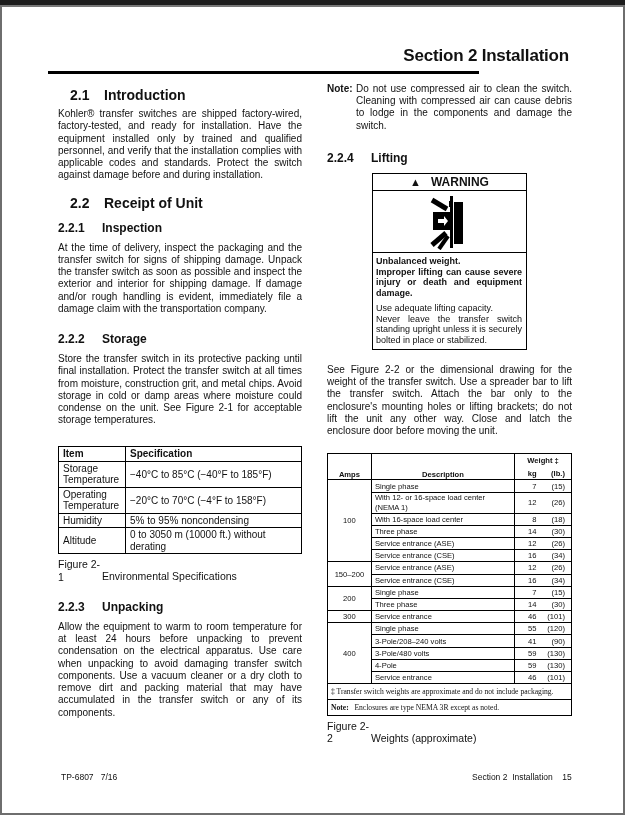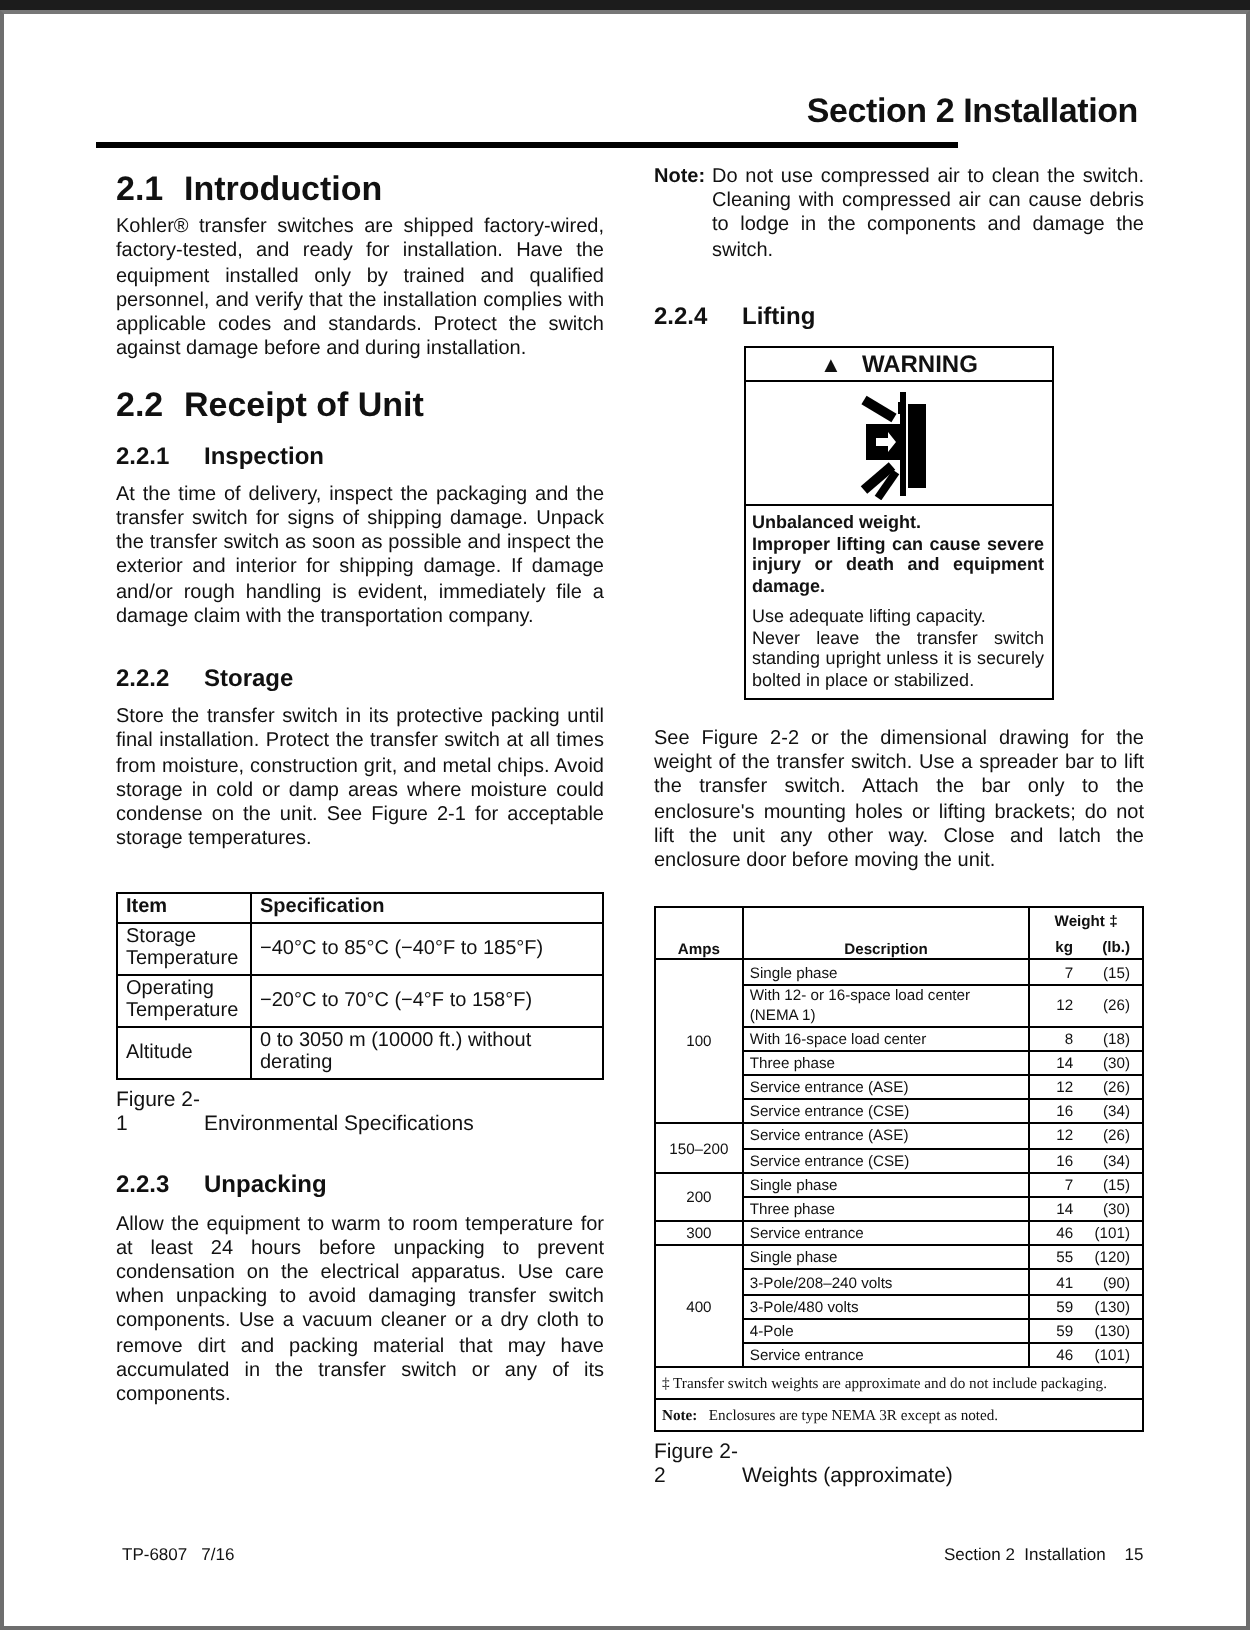--- a/index.html
+++ b/index.html
@@ -7,21 +7,21 @@
   body { font-family: "Liberation Sans", sans-serif; color: #111; }
   .page {
     position: absolute; left: 0; top: 5px; width: 625px; height: 810px;
     background: #fff; border: 2px solid #6e6e6e; border-top-color: #777;
   }
   .hdr-title { position: absolute; right: 54px; top: 39px; font-size: 17px; font-weight: bold; letter-spacing: -0.2px; }
   .hdr-rule { position: absolute; left: 46px; top: 64px; width: 431px; height: 3px; background: #000; }
   .col { position: absolute; font-size: 10px; line-height: 12.2px; }
   .col-left { left: 56px; top: 76px; width: 244px; }
   .col-right { left: 325px; top: 76px; width: 245px; }
-  h2 { font-size: 17px; font-weight: bold; margin: 6px 0 7px 0; }
+  h2 { font-size: 14px; font-weight: bold; margin: 6px 0 7px 12px; }
   h2 .num { display: inline-block; width: 34px; }
   h3 { font-size: 12px; font-weight: bold; margin: 0 0 8px 0; }
   h3 .num { display: inline-block; width: 44px; }
   p.body { text-align: justify; margin-bottom: 18px; }
   table.env { border-collapse: collapse; width: 244px; font-size: 10px; margin-top: 2px; padding-left: 11px; }
   table.env td, table.env th { border: 1px solid #000; padding: 1px 4px; text-align: left; vertical-align: middle; line-height: 11.5px; }
   table.env th { font-weight: bold; }
   table.env td.item { width: 67px; }
   .fig-cap { font-size: 10.5px; margin-top: 4px; margin-bottom: 18px; }
   .fig-cap .fnum { display: inline-block; width: 44px; }
@@ -72,20 +72,24 @@
       </tr>
       <tr>
         <td class="item">Storage Temperature</td>
         <td>−40°C to 85°C (−40°F to 185°F)</td>
       </tr>
       <tr>
         <td class="item">Operating Temperature</td>
         <td>−20°C to 70°C (−4°F to 158°F)</td>
       </tr>
       <tr>
+        <td class="item">Humidity</td>
+        <td>5% to 95% noncondensing</td>
+      </tr>
+      <tr>
         <td class="item">Altitude</td>
         <td>0 to 3050 m (10000 ft.) without derating</td>
       </tr>
     </tbody>
       </table>
     <div class="fig-cap"><span class="fnum">Figure 2-1</span><span>Environmental Specifications</span></div>
 
     <h3><span class="num">2.2.3</span><span>Unpacking</span></h3>
     <p class="body">Allow the equipment to warm to room temperature for at least 24 hours before unpacking to prevent condensation on the electrical apparatus.  Use care when unpacking to avoid damaging transfer switch components.  Use a vacuum cleaner or a dry cloth to remove dirt and packing material that may have accumulated in the transfer switch or any of its components.</p>
   </div>

